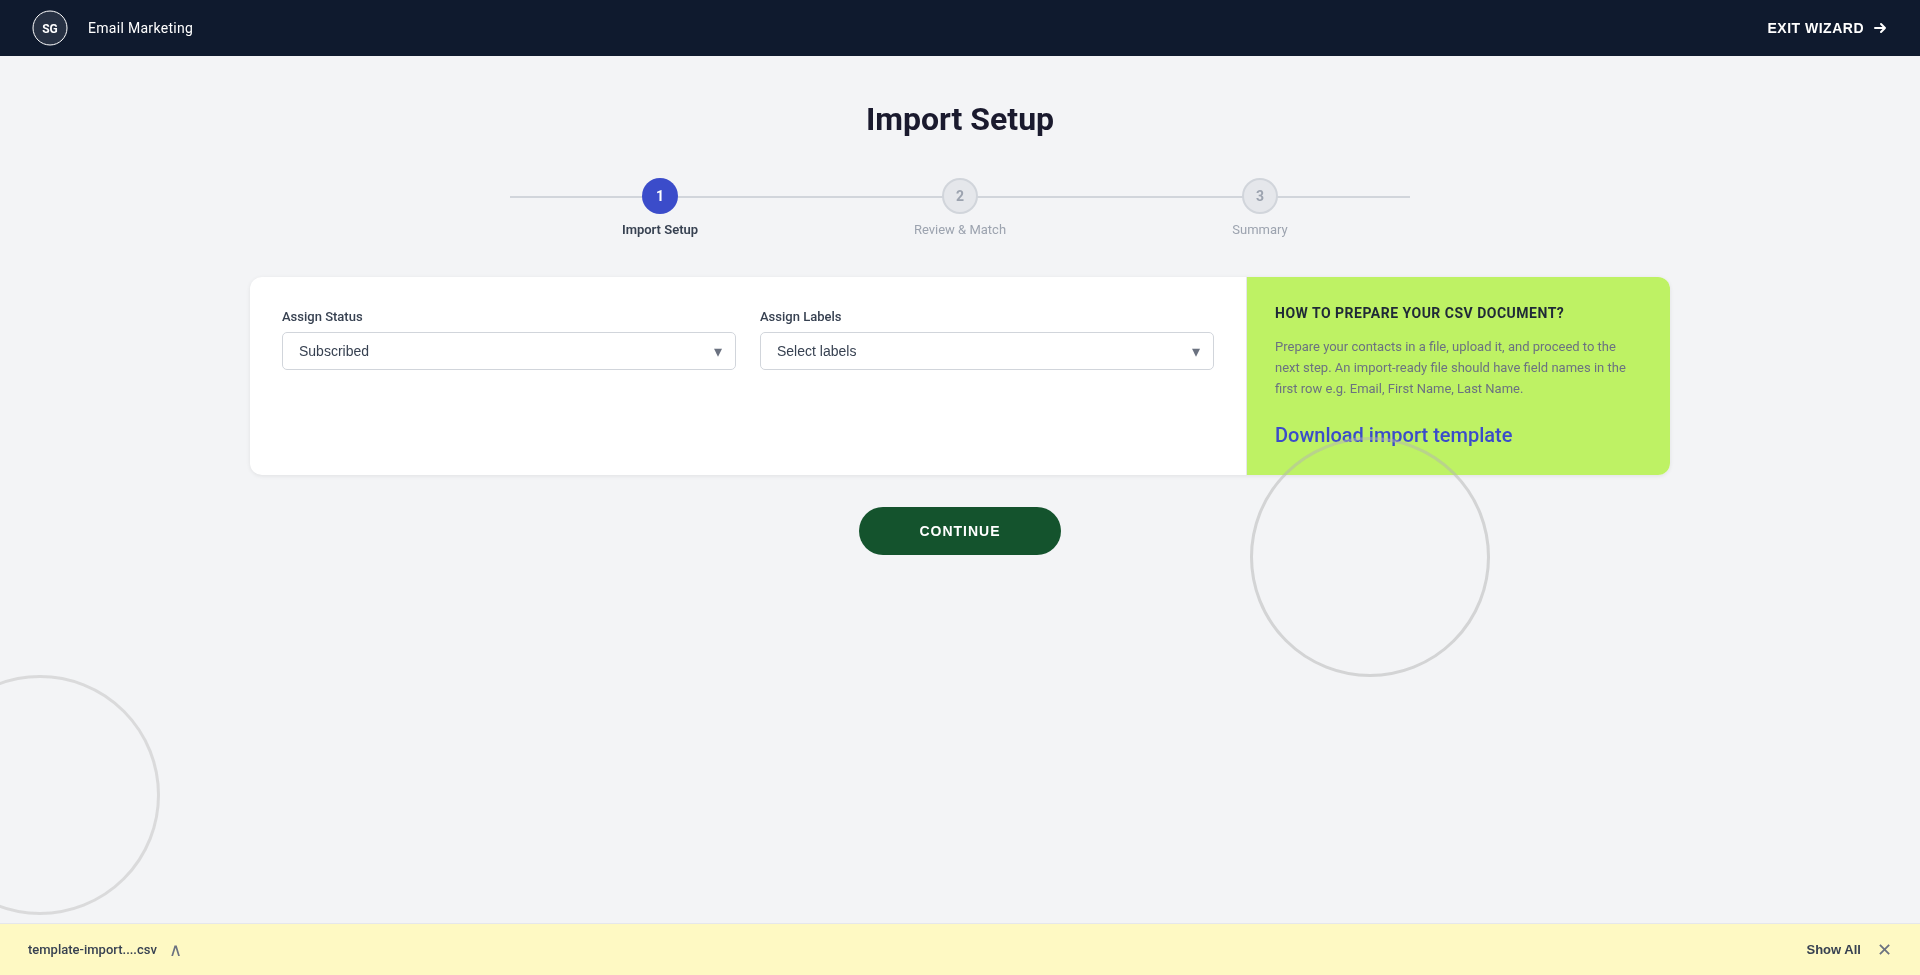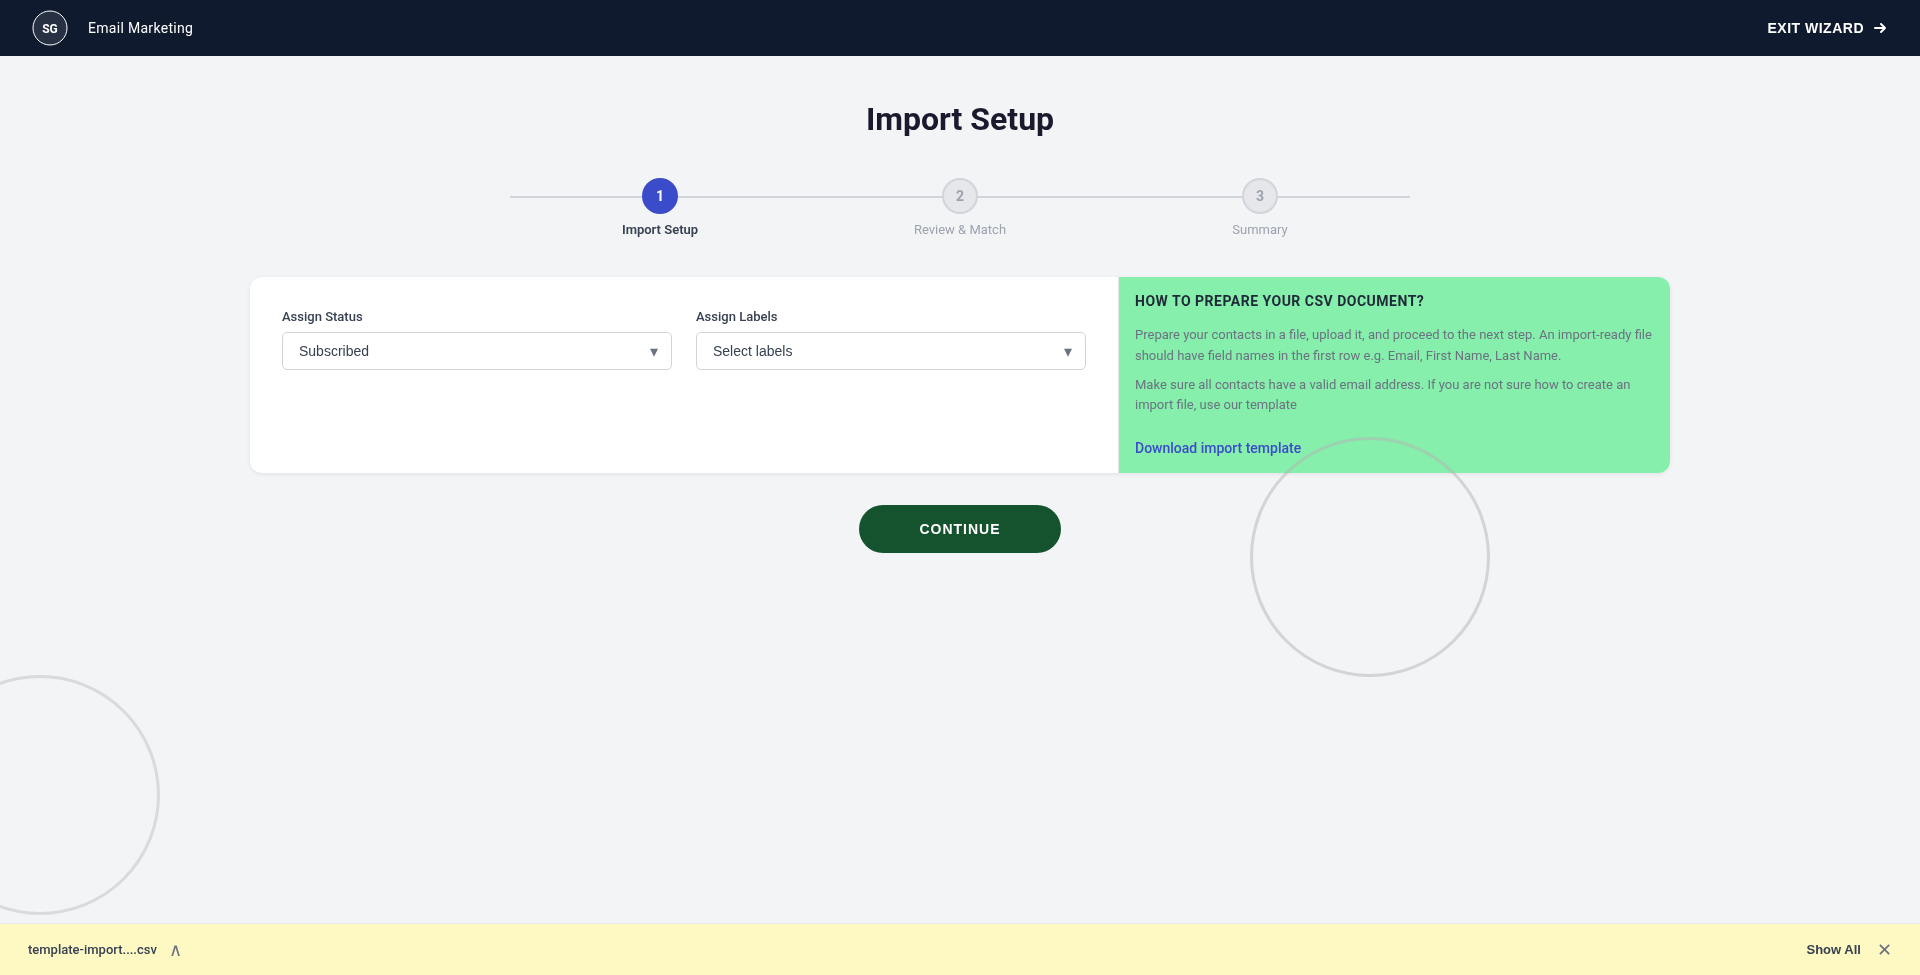--- a/index.html
+++ b/index.html
@@ -229,45 +229,45 @@
       position: absolute;
       right: 14px;
       top: 50%;
       transform: translateY(-50%);
       pointer-events: none;
       color: #6b7280;
     }
 
     
     .help-panel {
-      width: 552px;
+      width: 424px;
       border-left: 1px solid #e5e7eb;
-      padding: 16px;
-      background: #86efac;
+      padding: 28px;
+      background: #bef264;
     }
 
     .help-title {
       font-size: 14px;
       font-weight: 700;
       color: #1f2937;
       text-transform: uppercase;
       letter-spacing: 0.5px;
       margin-bottom: 16px;
     }
 
     .help-text {
       font-size: 13px;
       color: #6b7280;
       line-height: 1.6;
       margin-bottom: 8px;
     }
 
     .download-link {
       color: #3b4cca;
-      font-size: 14px;
+      font-size: 20px;
       font-weight: 500;
       text-decoration: none;
       display: inline-block;
       margin-top: 16px;
       cursor: pointer;
     }
 
     
     .continue-btn-wrapper {
       display: flex;
@@ -454,21 +454,20 @@
                 </select>
                 <span class="select-arrow">▾</span>
               </div>
             </div>
           </div>
         </div>
 
         <div class="help-panel">
           <h3 class="help-title">HOW TO PREPARE YOUR CSV DOCUMENT?</h3>
           <p class="help-text">Prepare your contacts in a file, upload it, and proceed to the next step. An import-ready file should have field names in the first row e.g. Email, First Name, Last Name.</p>
-          <p class="help-text">Make sure all contacts have a valid email address. If you are not sure how to create an import file, use our template</p>
           <a class="download-link" href="#">Download import template</a>
         </div>
 
       </div>
 
       <div class="spotlight-right"></div>
     </div>
 
     <div class="continue-btn-wrapper">
       <button class="continue-btn">CONTINUE</button>

